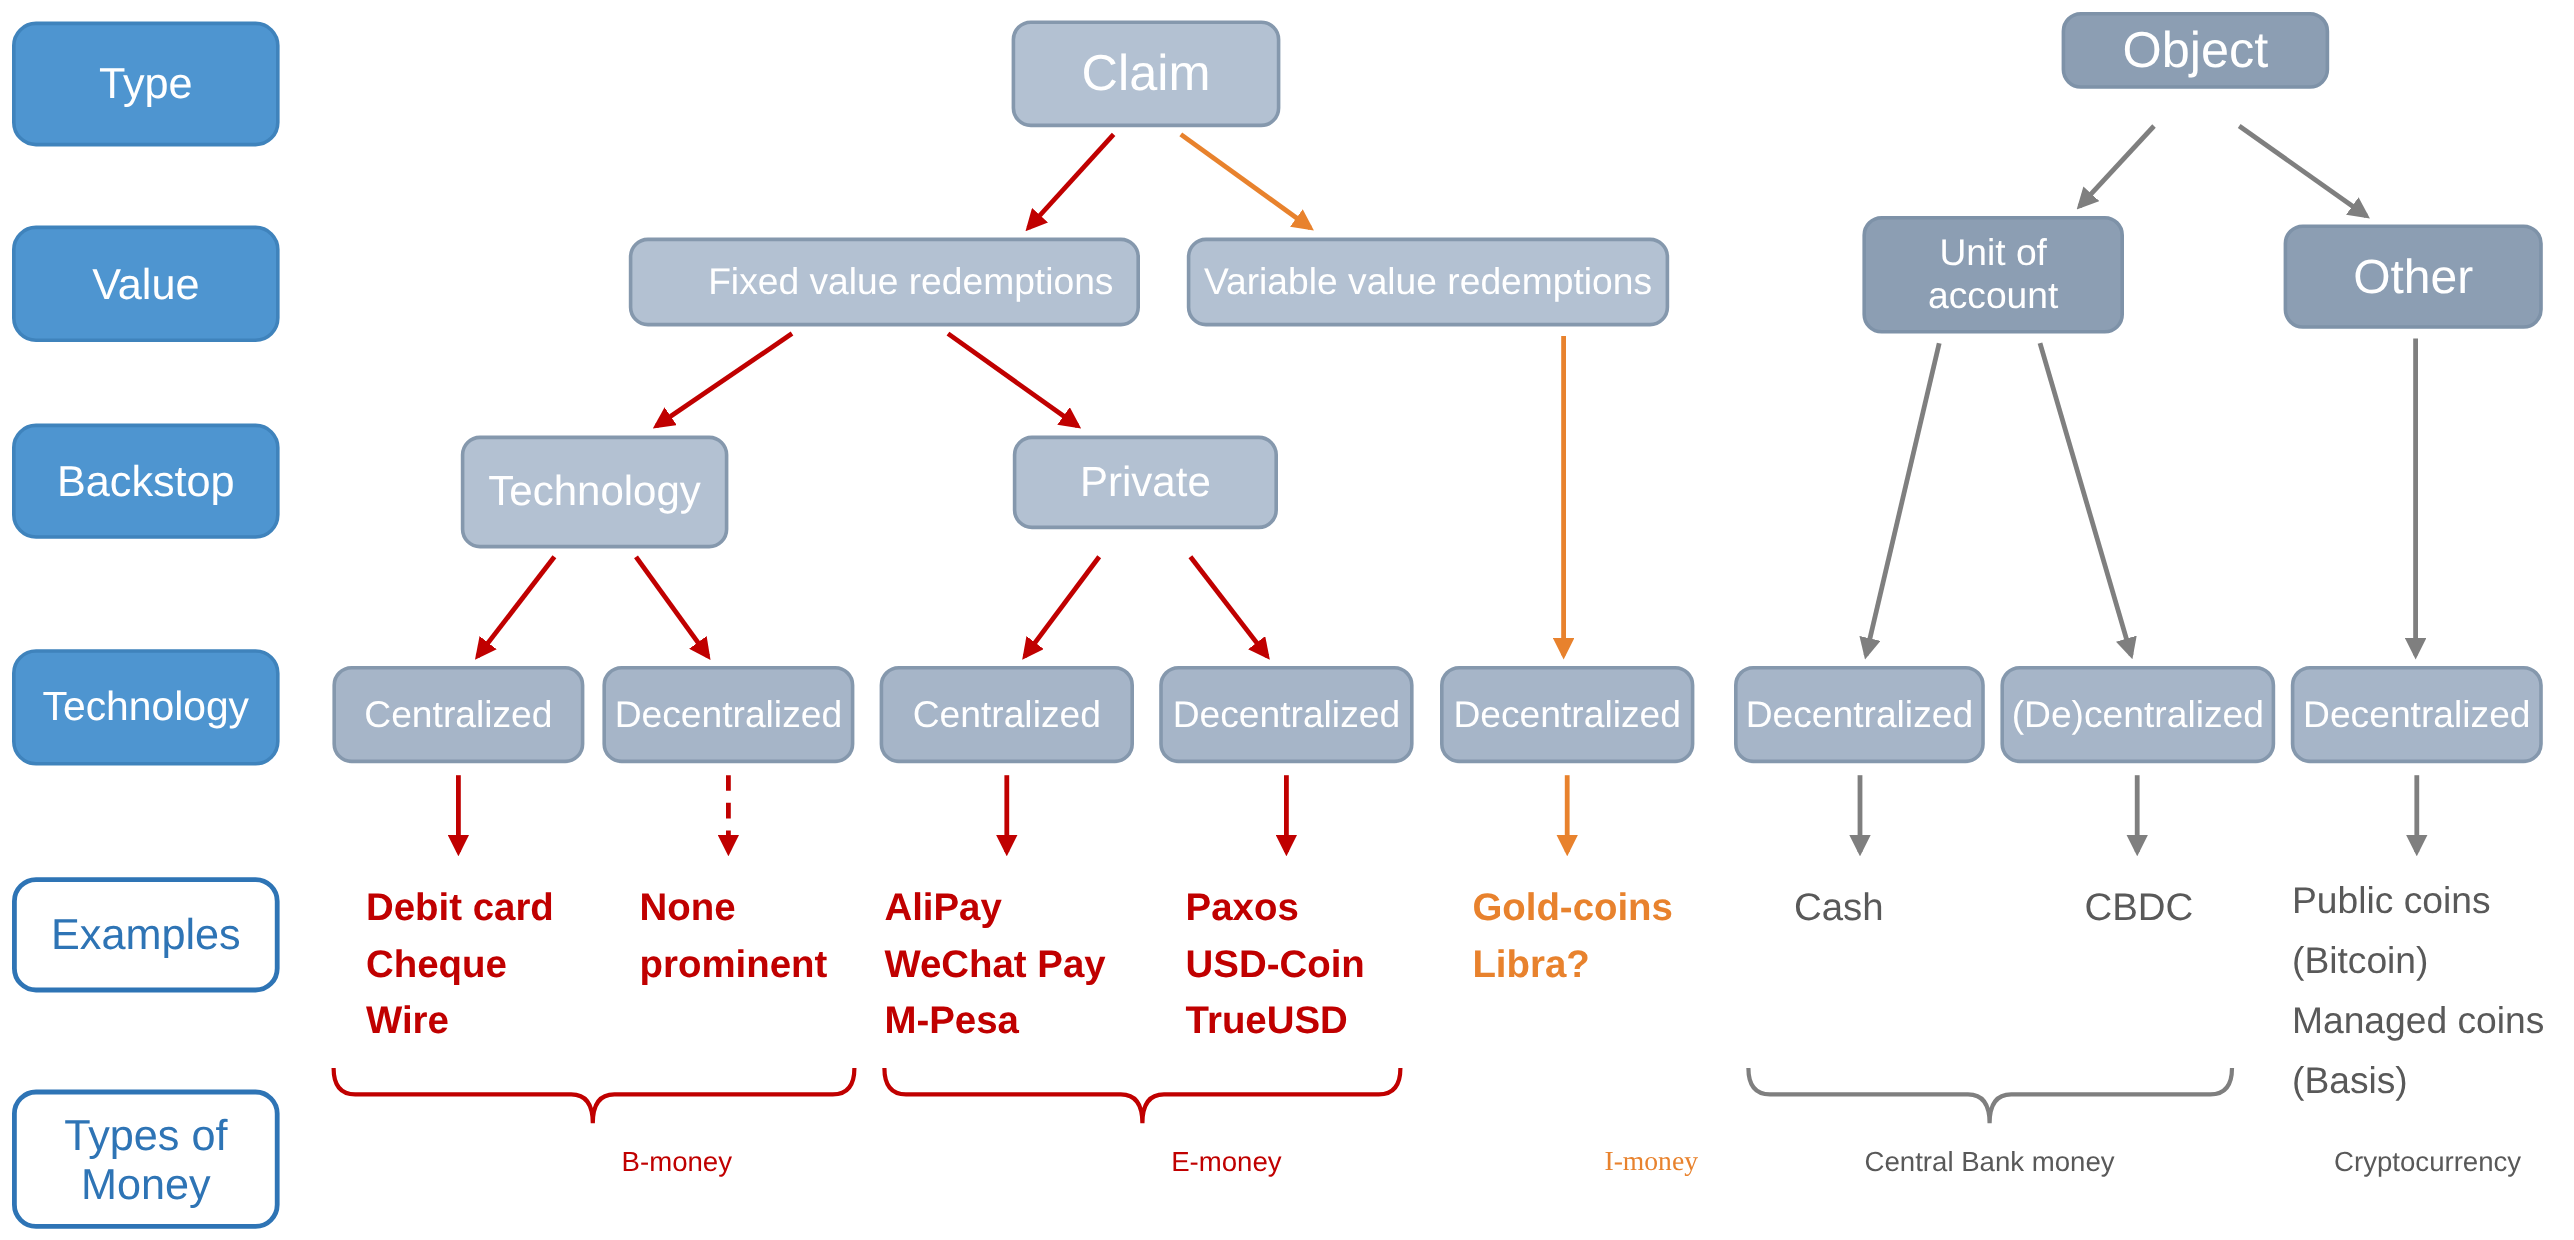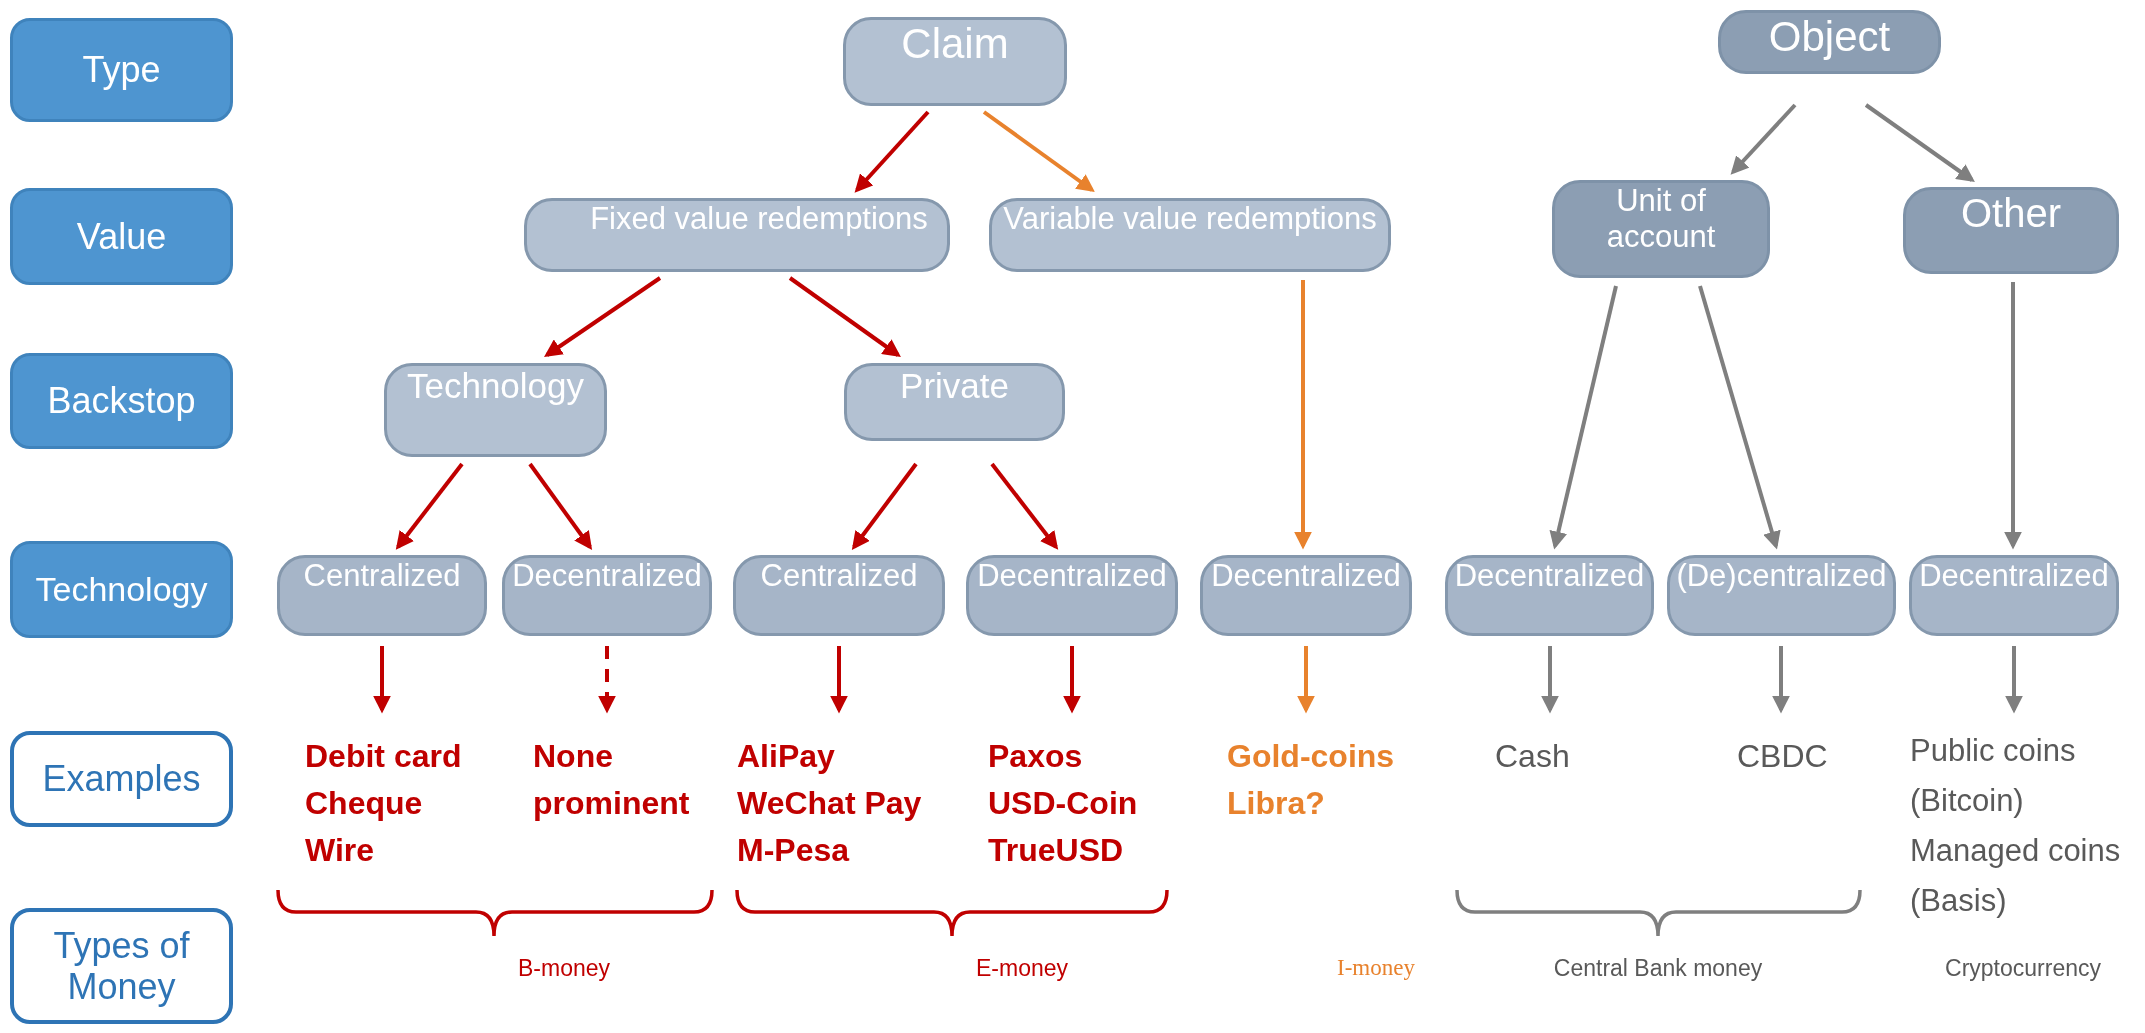--- a/index.html
+++ b/index.html
@@ -8,22 +8,22 @@
     font-family:"Liberation Sans", sans-serif;overflow:hidden;
   }
   .rowlabel{
     position:absolute;left:10px;width:223px;background:#4E95D0;
     border:3px solid #3F83BC;border-radius:20px;color:#fff;
     display:flex;align-items:center;justify-content:center;
     font-size:36px;text-align:center;line-height:1.15;box-sizing:border-box;
   }
   .rowlabel.outline{background:#fff;border:4px solid #2E74B5;color:#2E74B5;}
   .node{
-    position:absolute;border-radius:28px;color:#fff;display:flex;
-    justify-content:center;text-align:center;
+    position:absolute;border-radius:16px;color:#fff;display:flex;
+    align-items:center;justify-content:center;text-align:center;
     line-height:1.15;box-sizing:border-box;
   }
   .node.light{background:#B3C1D2;border:3px solid #8598AD;}
   .node.mid{background:#A6B5C8;border:3px solid #8598AD;}
   .node.dark{background:#8C9EB3;border:3px solid #7E92A8;}
   .ex{position:absolute;font-size:32px;font-weight:600;line-height:47px;white-space:nowrap;}
   .ex.red{color:#C00000;}
   .ex.orange{color:#E8822D;}
   .ex.gray{color:#595959;font-weight:400;}
   .money{position:absolute;font-size:23px;text-align:center;width:380px;top:955px;}

